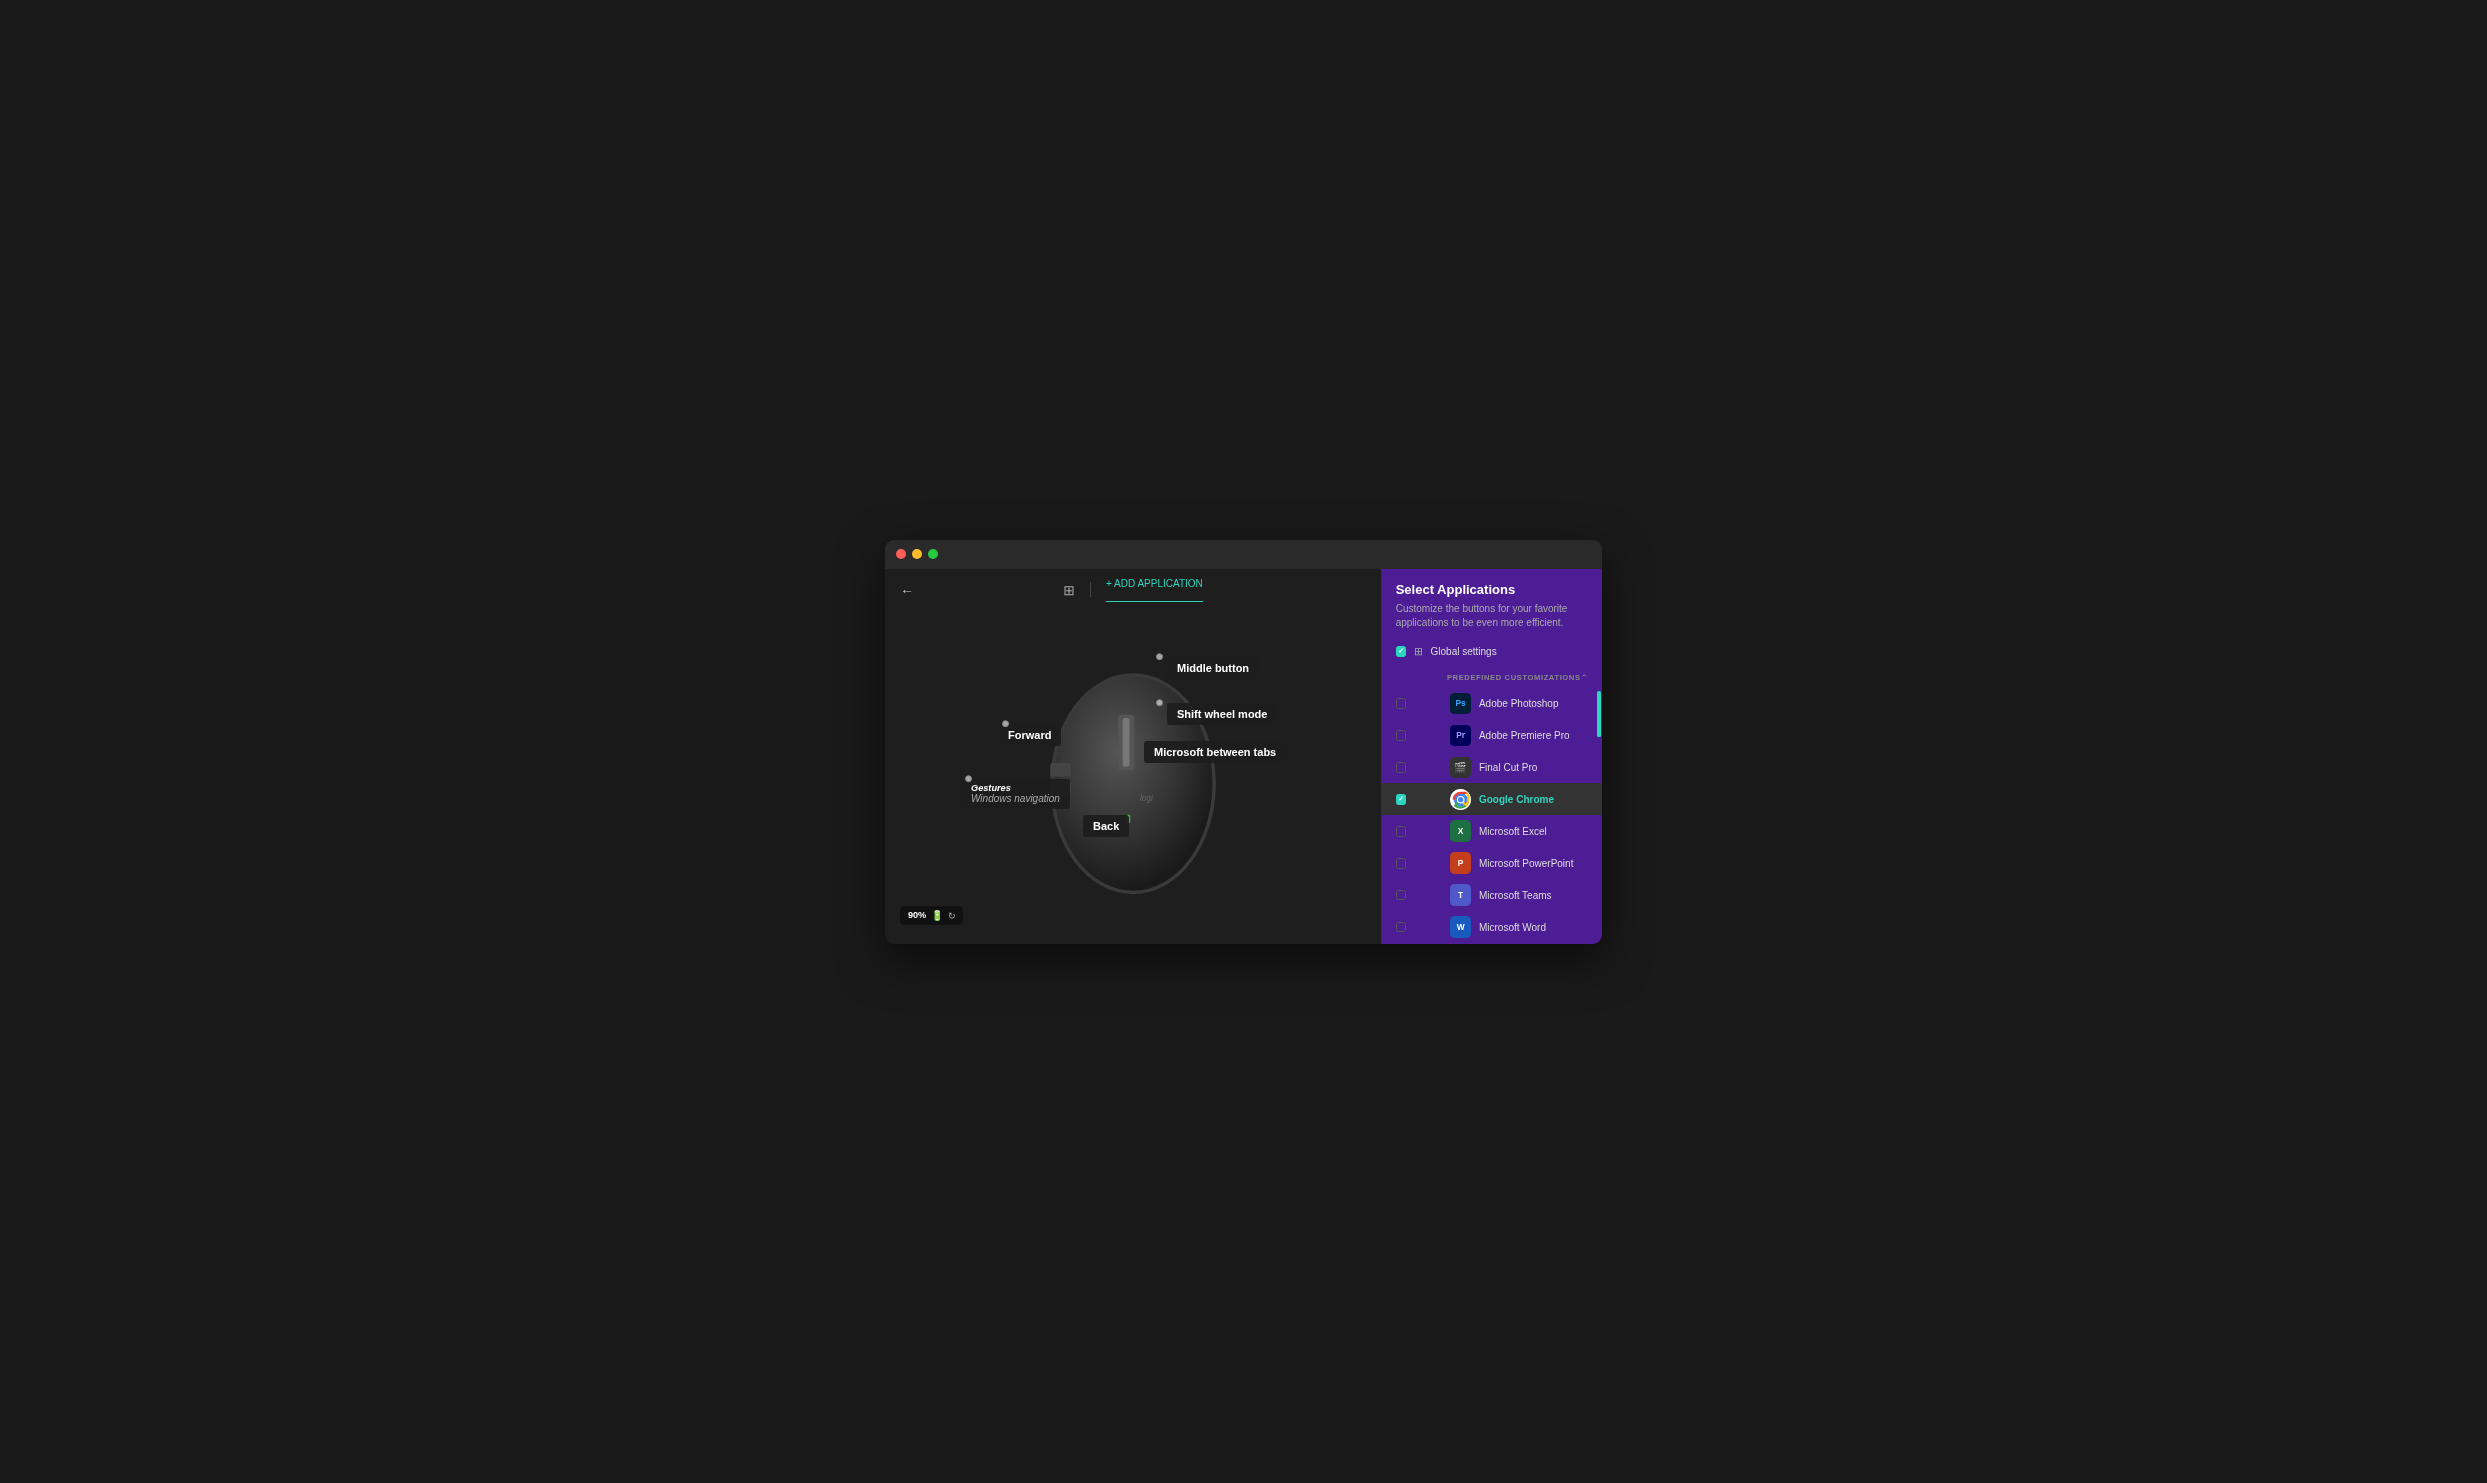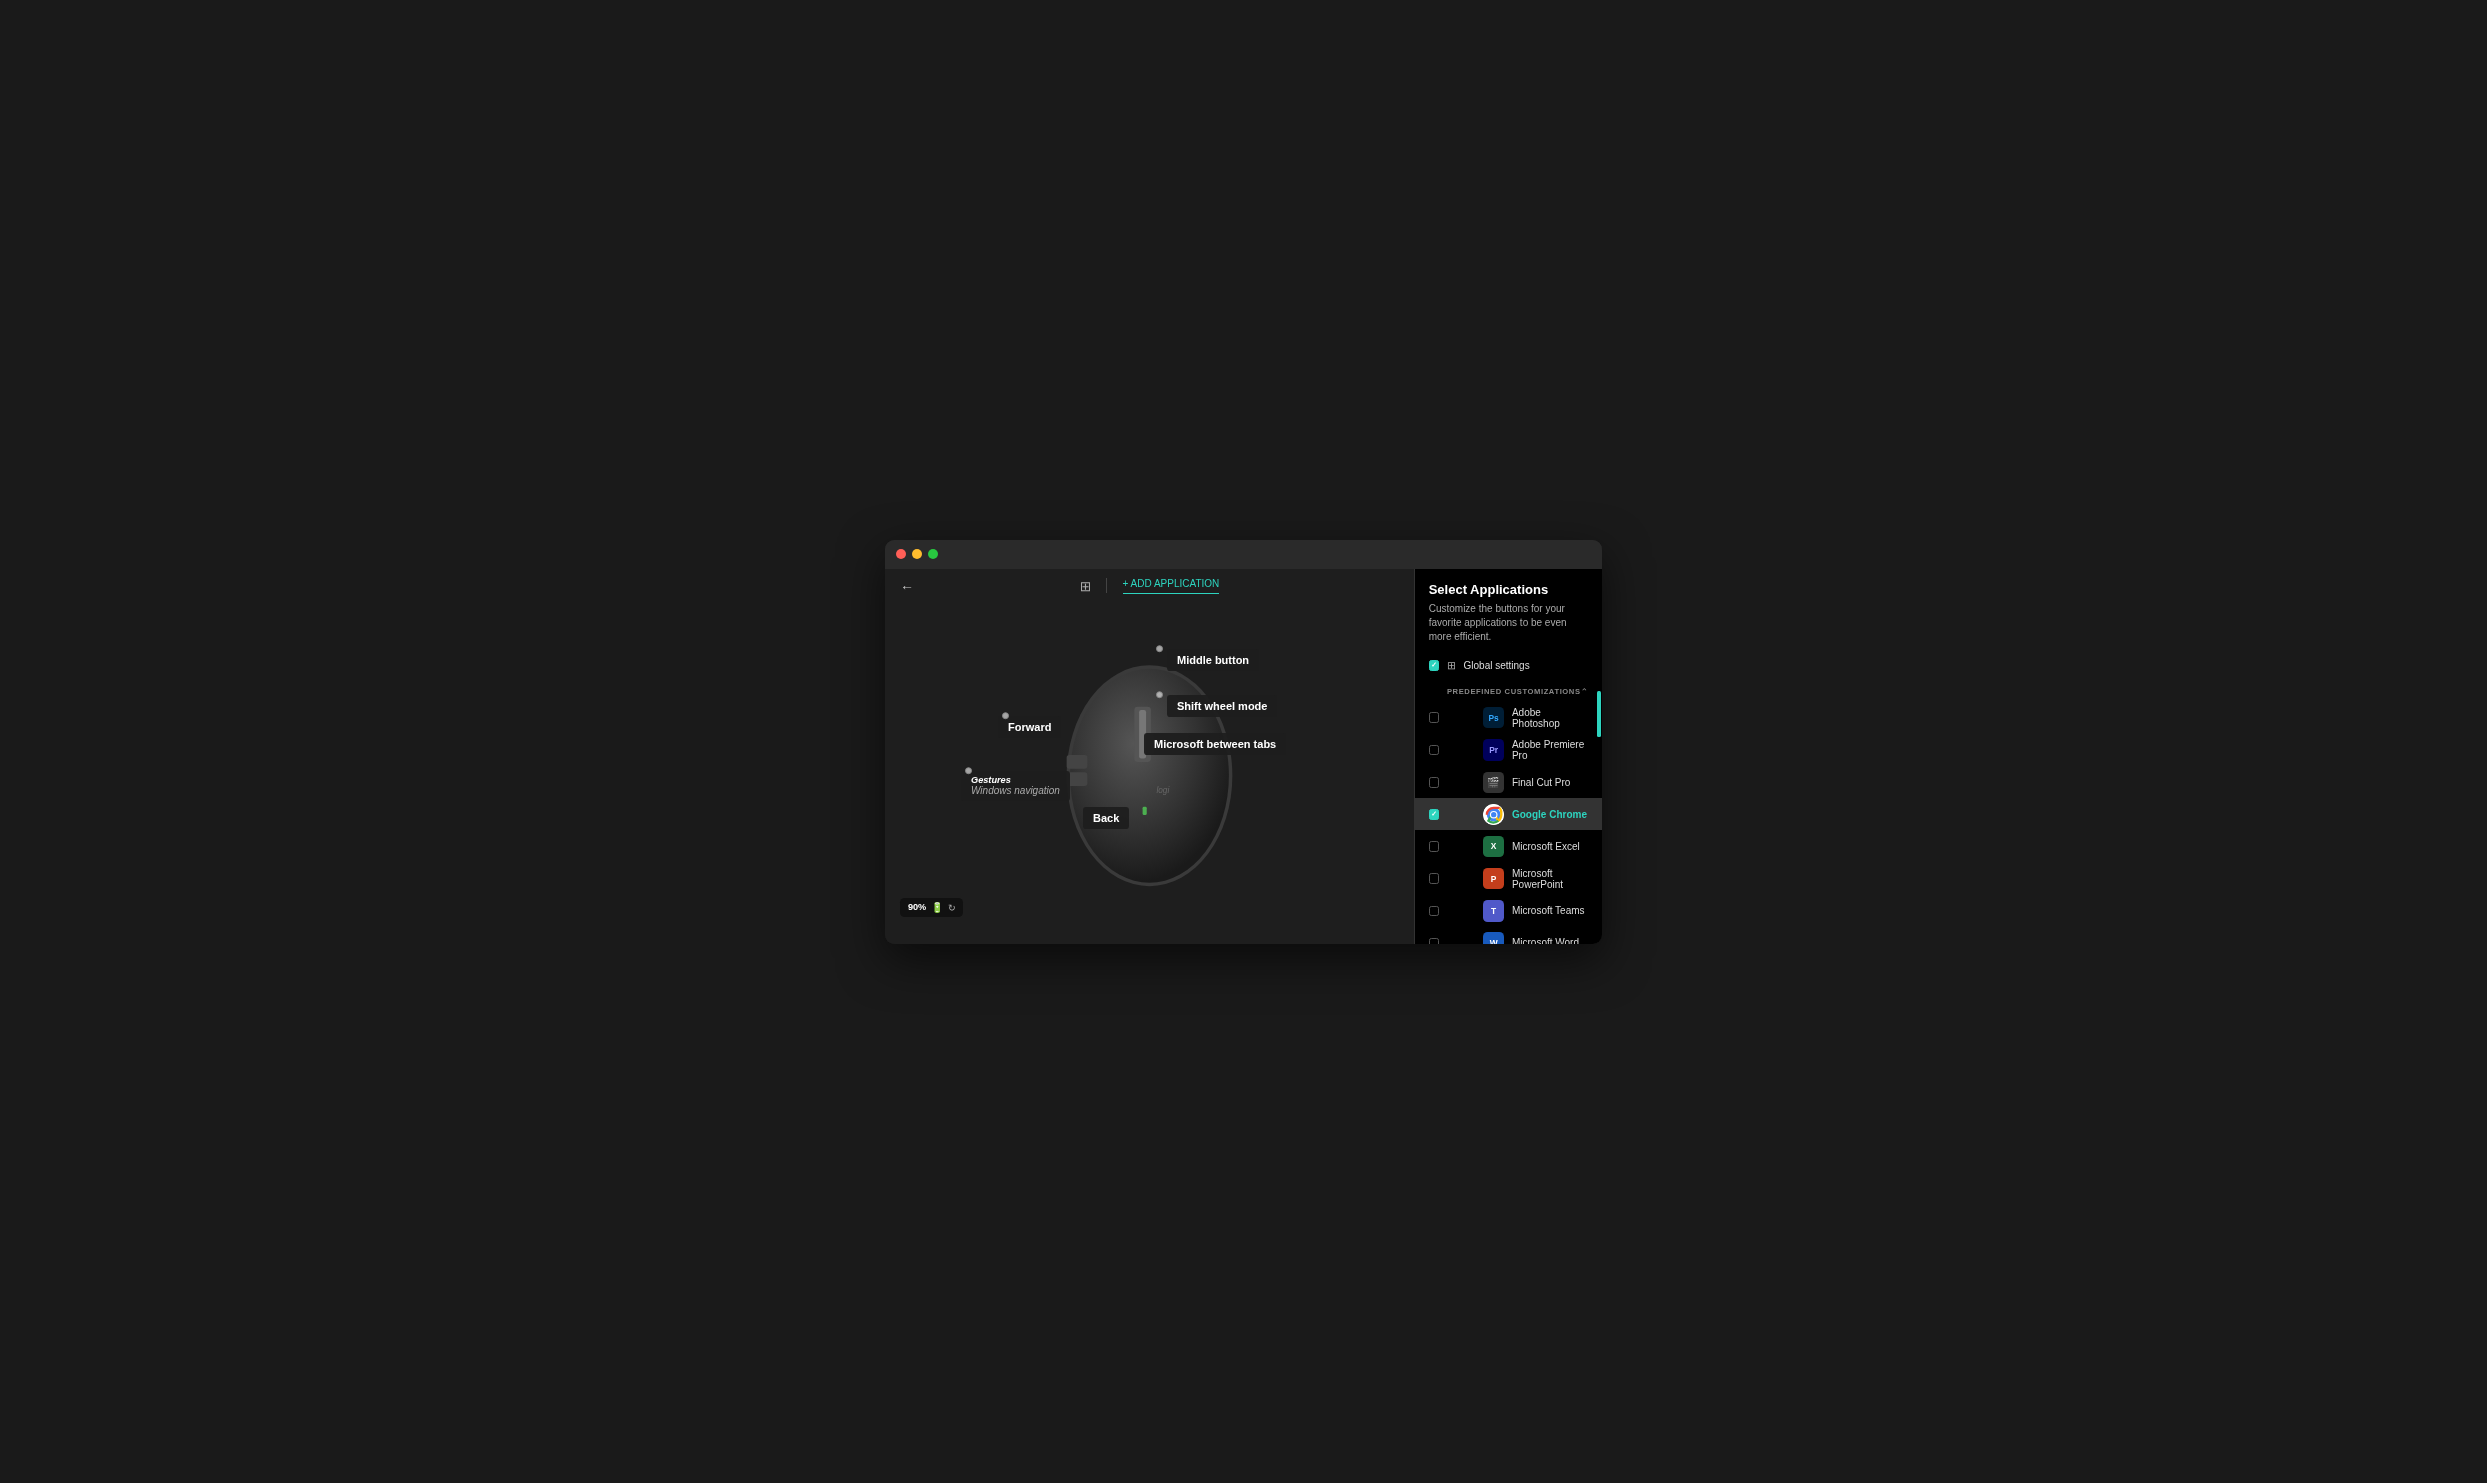--- a/index.html
+++ b/index.html
@@ -75,21 +75,21 @@
     }
     .add-app-btn {
       color: #2dd4bf;
       font-size: 10px;
       font-weight: 500;
       cursor: pointer;
       display: flex;
       align-items: center;
       gap: 3.8px;
       border-bottom: 1.5px solid #2dd4bf;
-      padding-bottom: 4px;
+      padding-bottom: 12px;
     }
     .mouse-area {
       position: relative;
       width: 100%;
       height: calc(100% - 46px);
       display: flex;
       align-items: center;
       justify-content: center;
     }
     
@@ -144,22 +144,22 @@
     }
     .battery-pct {
       font-weight: 600;
     }
     .battery-icon {
       color: #4CAF50;
       font-size: 10px;
     }
     
     .right-panel {
-      width: 188px;
-      background: #000000;
+      width: 221px;
+      background: #4c1d95;
       border-left: 0.8px solid #333;
       display: flex;
       flex-direction: column;
       overflow: hidden;
       position: relative;
     }
     .right-panel-header {
       padding: 13.7px 13.7px 7.6px 13.7px;
       flex-shrink: 0;
     }

